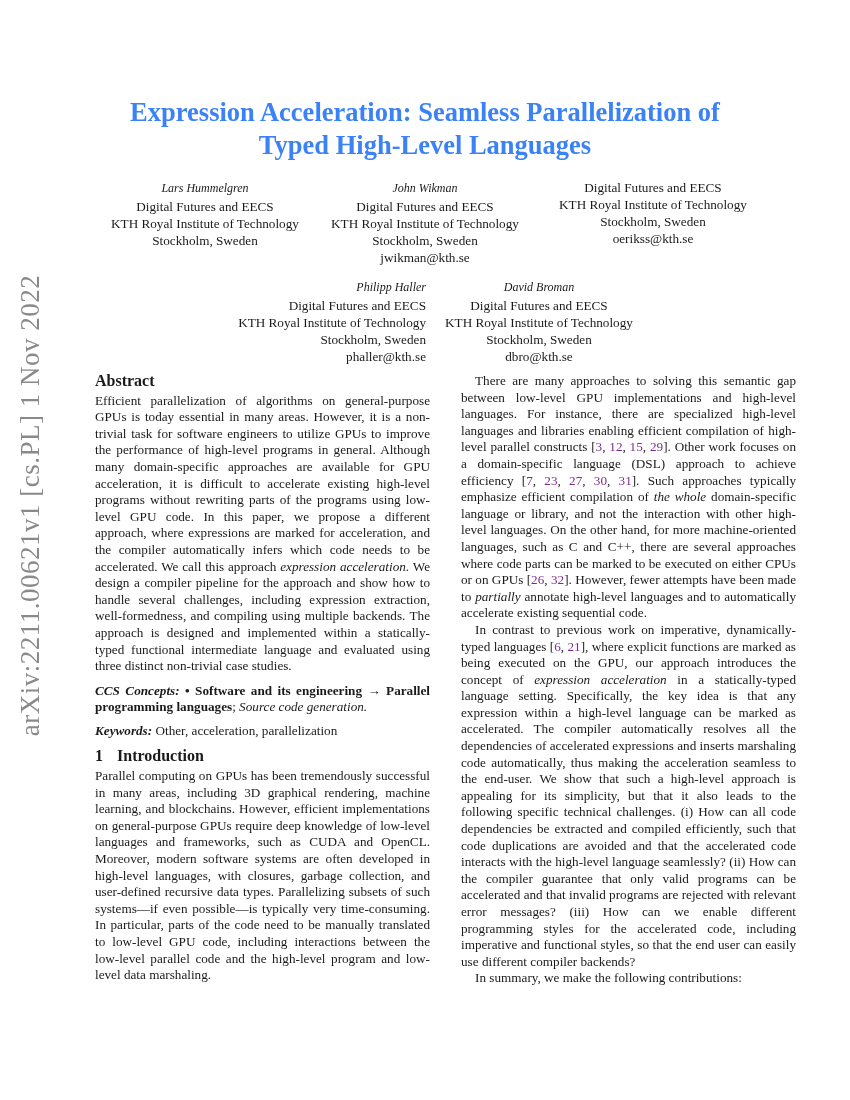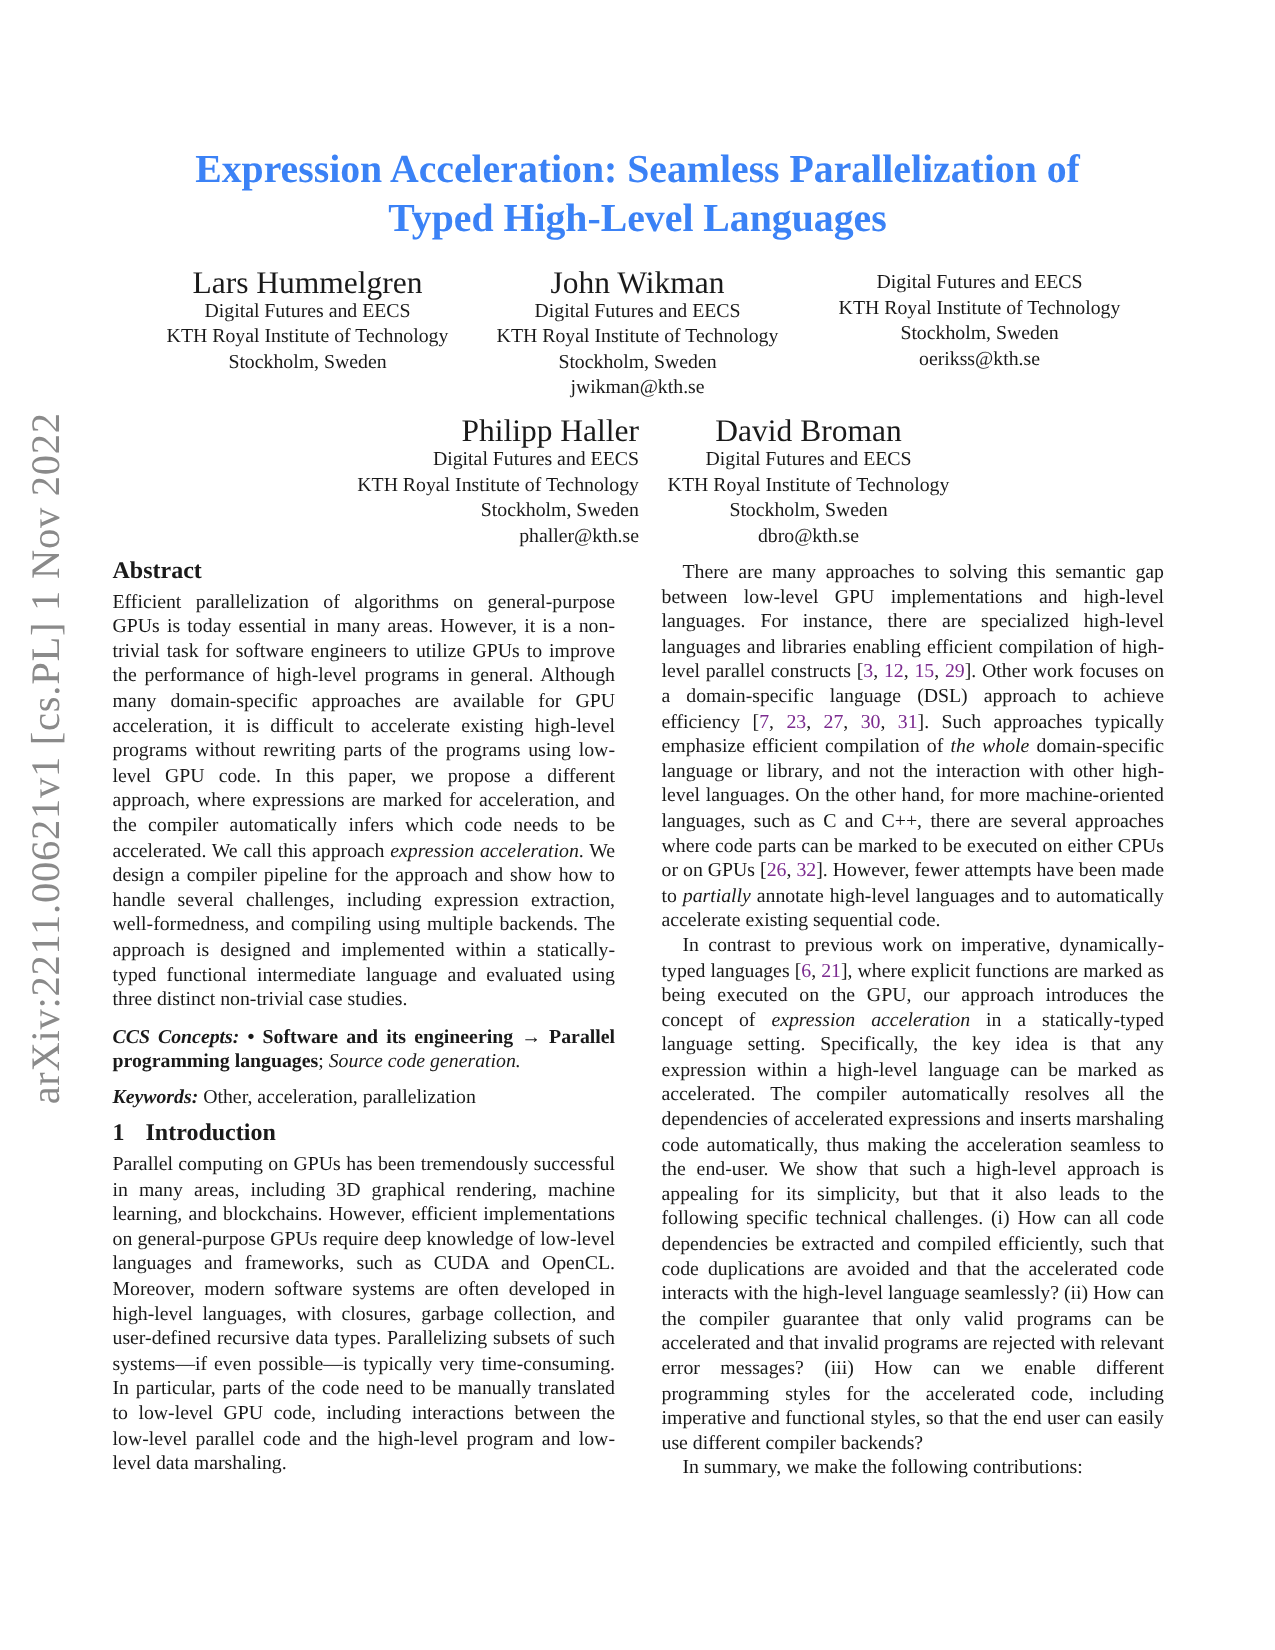--- a/index.html
+++ b/index.html
@@ -21,25 +21,26 @@
     }
     .title {
       position: absolute; top: 96px; left: 60px; width: 730px;
       text-align: center; font-weight: bold; font-size: 26.5px; line-height: 33px;
       color: #3b82f6;
     }
     .author {
       position: absolute; text-align: center; width: 230px;
       font-size: 13.2px; line-height: 17px;
     }
-    .author .name { font-size: 21px; line-height: 19px; }
+    .author .name { font-size: 12px; line-height: 19px; font-style: italic; }
     .col {
       position: absolute; width: 335px;
       font-size: 13.2px; line-height: 16.6px; text-align: justify;
       hyphens: manual;
+      margin-left: 20px;
     }
     .col-left { left: 75px; top: 373px; }
     .col-right { left: 441px; top: 373px; }
     h2.abs { font-size: 16px; margin: 0 0 3px 0; font-weight: bold; }
     h2.sec { font-size: 16px; margin: 9px 0 3px 0; font-weight: bold; }
     h2.sec .num { display: inline-block; width: 22px; }
     p { margin: 0; }
     p.indent { text-indent: 14px; }
     .ccs { margin-top: 8px; }
     .kw { margin-top: 7px; }

